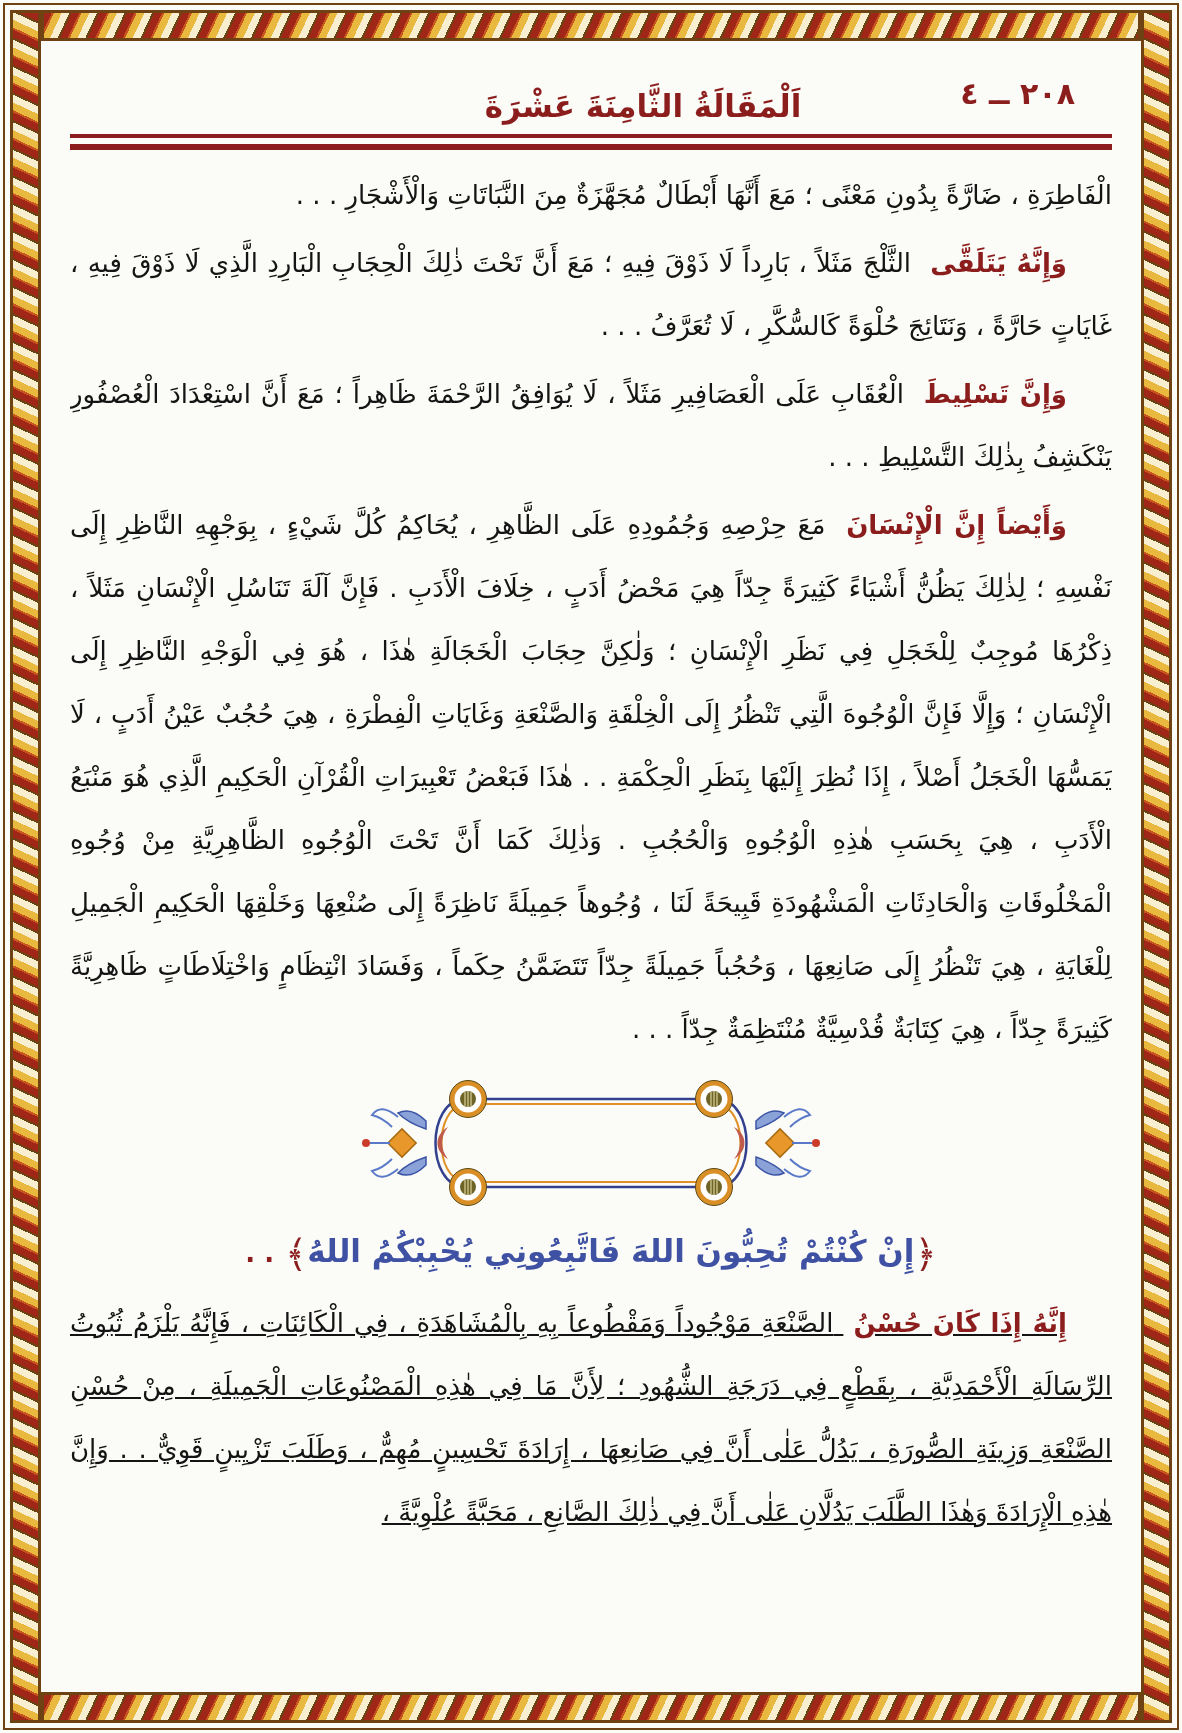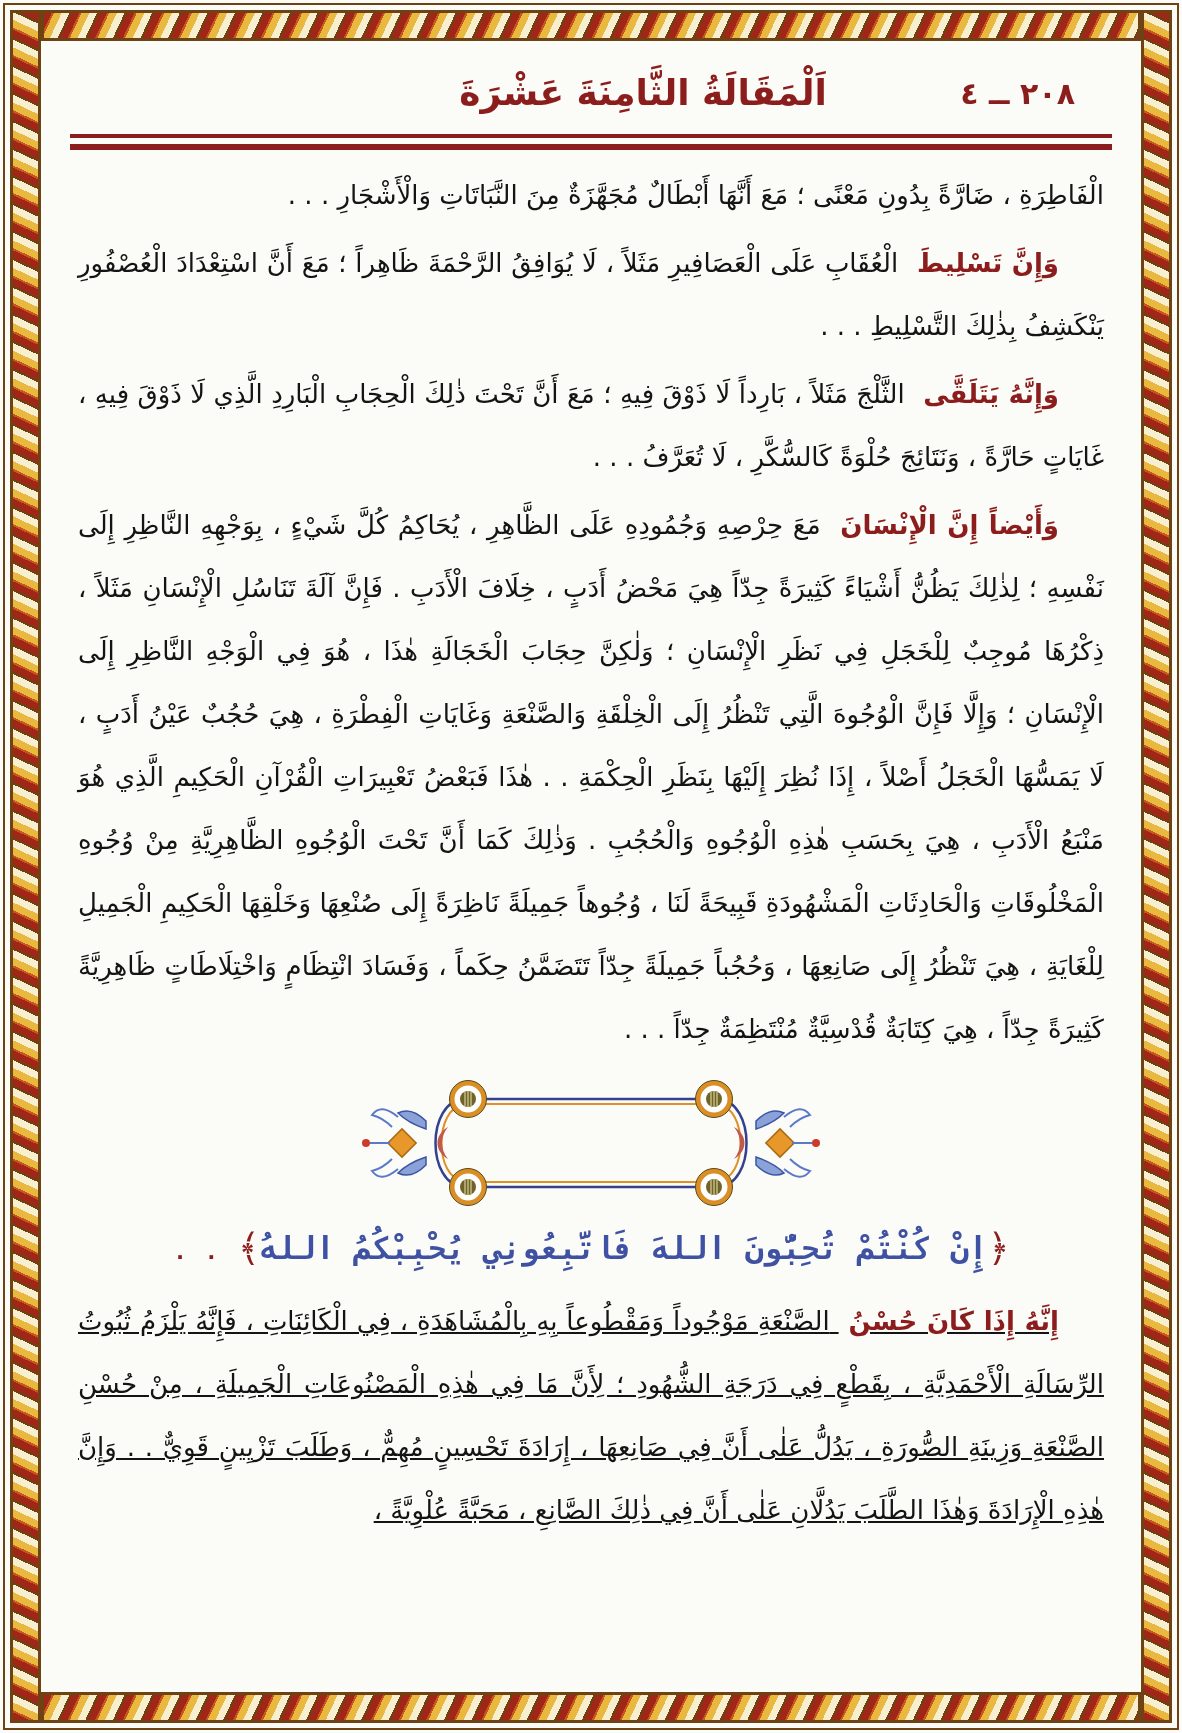--- a/index.html
+++ b/index.html
@@ -35,52 +35,52 @@
     position:absolute;left:70px;right:70px;top:52px;bottom:48px;
     overflow:hidden;
   }
   .header{position:relative;height:82px;}
   .page-number{
     position:absolute;right:37px;top:24px;
     color:#8b1d1d;font-weight:bold;font-size:30px;direction:rtl;
   }
   .page-title{
     position:absolute;left:calc(50% + 52px);transform:translateX(-50%);
-    top:20px;color:#8b1d1d;font-weight:bold;font-size:36px;
+    top:36px;color:#8b1d1d;font-weight:bold;font-size:31px;
     direction:rtl;white-space:nowrap;
   }
   .double-rule{
     height:6px;border-top:4px solid #8b1d1d;border-bottom:6px solid #8b1d1d;
   }
 
   .body-text{
     direction:rtl;text-align:justify;
     font-size:26px;line-height:63px;color:#141414;
     margin-top:14px;
   }
-  .para{margin:0 8px 5px;}
+  .para{margin:0 0 5px;}
   .para.indent{text-indent:45px;}
   .lead{color:#8b1d1d;font-weight:bold;margin-left:10px;}
 
   
   .ornament{
     position:relative;width:470px;height:132px;margin:16px auto 6px;
   }
   .ornament svg{position:absolute;inset:0;}
   .section-heading{
     position:absolute;left:50%;top:50%;transform:translate(-50%,-52%);
     color:#8b1d1d;font-weight:bold;font-size:31px;
     direction:rtl;white-space:nowrap;
   }
 
   
   .verse-line{
     direction:rtl;text-align:center;
     font-size:31px;font-weight:bold;color:#3f51a3;
-    margin:12px 0 8px;line-height:60px;font-family:Liberation Mono, monospace;
+    margin:12px 0 8px;line-height:60px;
   }
   .verse-bracket{color:#8b1d1d;font-size:38px;vertical-align:middle;font-weight:normal;}
   .verse-trailer{color:#8b1d1d;font-size:26px;}
 </style>
 </head>
 <body>
 
 <div class="outer-hairline"></div>
 <div class="chain chain-left"></div>
 <div class="chain chain-right"></div>
@@ -94,26 +94,26 @@
     <div class="page-title">اَلْمَقَالَةُ الثَّامِنَةَ عَشْرَةَ</div>
   </div>
 
   <div class="double-rule"></div>
 
   <div class="body-text">
     <p class="para">
       <span>الْفَاطِرَةِ ، ضَارَّةً بِدُونِ مَعْنًى ؛ مَعَ أَنَّهَا أَبْطَالٌ مُجَهَّزَةٌ مِنَ النَّبَاتَاتِ وَالْأَشْجَارِ . . .</span>
     </p>
     <p class="para indent">
+      <span class="lead">وَإِنَّهُ يَتَلَقَّى</span>
+      <span>الثَّلْجَ مَثَلاً ، بَارِداً لَا ذَوْقَ فِيهِ ؛ مَعَ أَنَّ تَحْتَ ذٰلِكَ الْحِجَابِ الْبَارِدِ الَّذِي لَا ذَوْقَ فِيهِ ، غَايَاتٍ حَارَّةً ، وَنَتَائِجَ حُلْوَةً كَالسُّكَّرِ ، لَا تُعَرَّفُ . . .</span>
+    </p>
+    <p class="para indent">
       <span class="lead">وَإِنَّ تَسْلِيطَ</span>
       <span>الْعُقَابِ عَلَى الْعَصَافِيرِ مَثَلاً ، لَا يُوَافِقُ الرَّحْمَةَ ظَاهِراً ؛ مَعَ أَنَّ اسْتِعْدَادَ الْعُصْفُورِ يَنْكَشِفُ بِذٰلِكَ التَّسْلِيطِ . . .</span>
-    </p>
-    <p class="para indent">
-      <span class="lead">وَإِنَّهُ يَتَلَقَّى</span>
-      <span>الثَّلْجَ مَثَلاً ، بَارِداً لَا ذَوْقَ فِيهِ ؛ مَعَ أَنَّ تَحْتَ ذٰلِكَ الْحِجَابِ الْبَارِدِ الَّذِي لَا ذَوْقَ فِيهِ ، غَايَاتٍ حَارَّةً ، وَنَتَائِجَ حُلْوَةً كَالسُّكَّرِ ، لَا تُعَرَّفُ . . .</span>
     </p>
     <p class="para indent">
       <span class="lead">وَأَيْضاً إِنَّ الْإِنْسَانَ</span>
       <span>مَعَ حِرْصِهِ وَجُمُودِهِ عَلَى الظَّاهِرِ ، يُحَاكِمُ كُلَّ شَيْءٍ ، بِوَجْهِهِ النَّاظِرِ إِلَى نَفْسِهِ ؛ لِذٰلِكَ يَظُنُّ أَشْيَاءً كَثِيرَةً جِدّاً هِيَ مَحْضُ أَدَبٍ ، خِلَافَ الْأَدَبِ . فَإِنَّ آلَةَ تَنَاسُلِ الْإِنْسَانِ مَثَلاً ، ذِكْرُهَا مُوجِبٌ لِلْخَجَلِ فِي نَظَرِ الْإِنْسَانِ ؛ وَلٰكِنَّ حِجَابَ الْخَجَالَةِ هٰذَا ، هُوَ فِي الْوَجْهِ النَّاظِرِ إِلَى الْإِنْسَانِ ؛ وَإِلَّا فَإِنَّ الْوُجُوهَ الَّتِي تَنْظُرُ إِلَى الْخِلْقَةِ وَالصَّنْعَةِ وَغَايَاتِ الْفِطْرَةِ ، هِيَ حُجُبٌ عَيْنُ أَدَبٍ ، لَا يَمَسُّهَا الْخَجَلُ أَصْلاً ، إِذَا نُظِرَ إِلَيْهَا بِنَظَرِ الْحِكْمَةِ . . هٰذَا فَبَعْضُ تَعْبِيرَاتِ الْقُرْآنِ الْحَكِيمِ الَّذِي هُوَ مَنْبَعُ الْأَدَبِ ، هِيَ بِحَسَبِ هٰذِهِ الْوُجُوهِ وَالْحُجُبِ . وَذٰلِكَ كَمَا أَنَّ تَحْتَ الْوُجُوهِ الظَّاهِرِيَّةِ مِنْ وُجُوهِ الْمَخْلُوقَاتِ وَالْحَادِثَاتِ الْمَشْهُودَةِ قَبِيحَةً لَنَا ، وُجُوهاً جَمِيلَةً نَاظِرَةً إِلَى صُنْعِهَا وَخَلْقِهَا الْحَكِيمِ الْجَمِيلِ لِلْغَايَةِ ، هِيَ تَنْظُرُ إِلَى صَانِعِهَا ، وَحُجُباً جَمِيلَةً جِدّاً تَتَضَمَّنُ حِكَماً ، وَفَسَادَ انْتِظَامٍ وَاخْتِلَاطَاتٍ ظَاهِرِيَّةً كَثِيرَةً جِدّاً ، هِيَ كِتَابَةٌ قُدْسِيَّةٌ مُنْتَظِمَةٌ جِدّاً . . .</span>
     </p>
   </div>
 
   <div class="ornament">
     <svg viewBox="0 0 470 132" aria-hidden="true">
       <defs>

